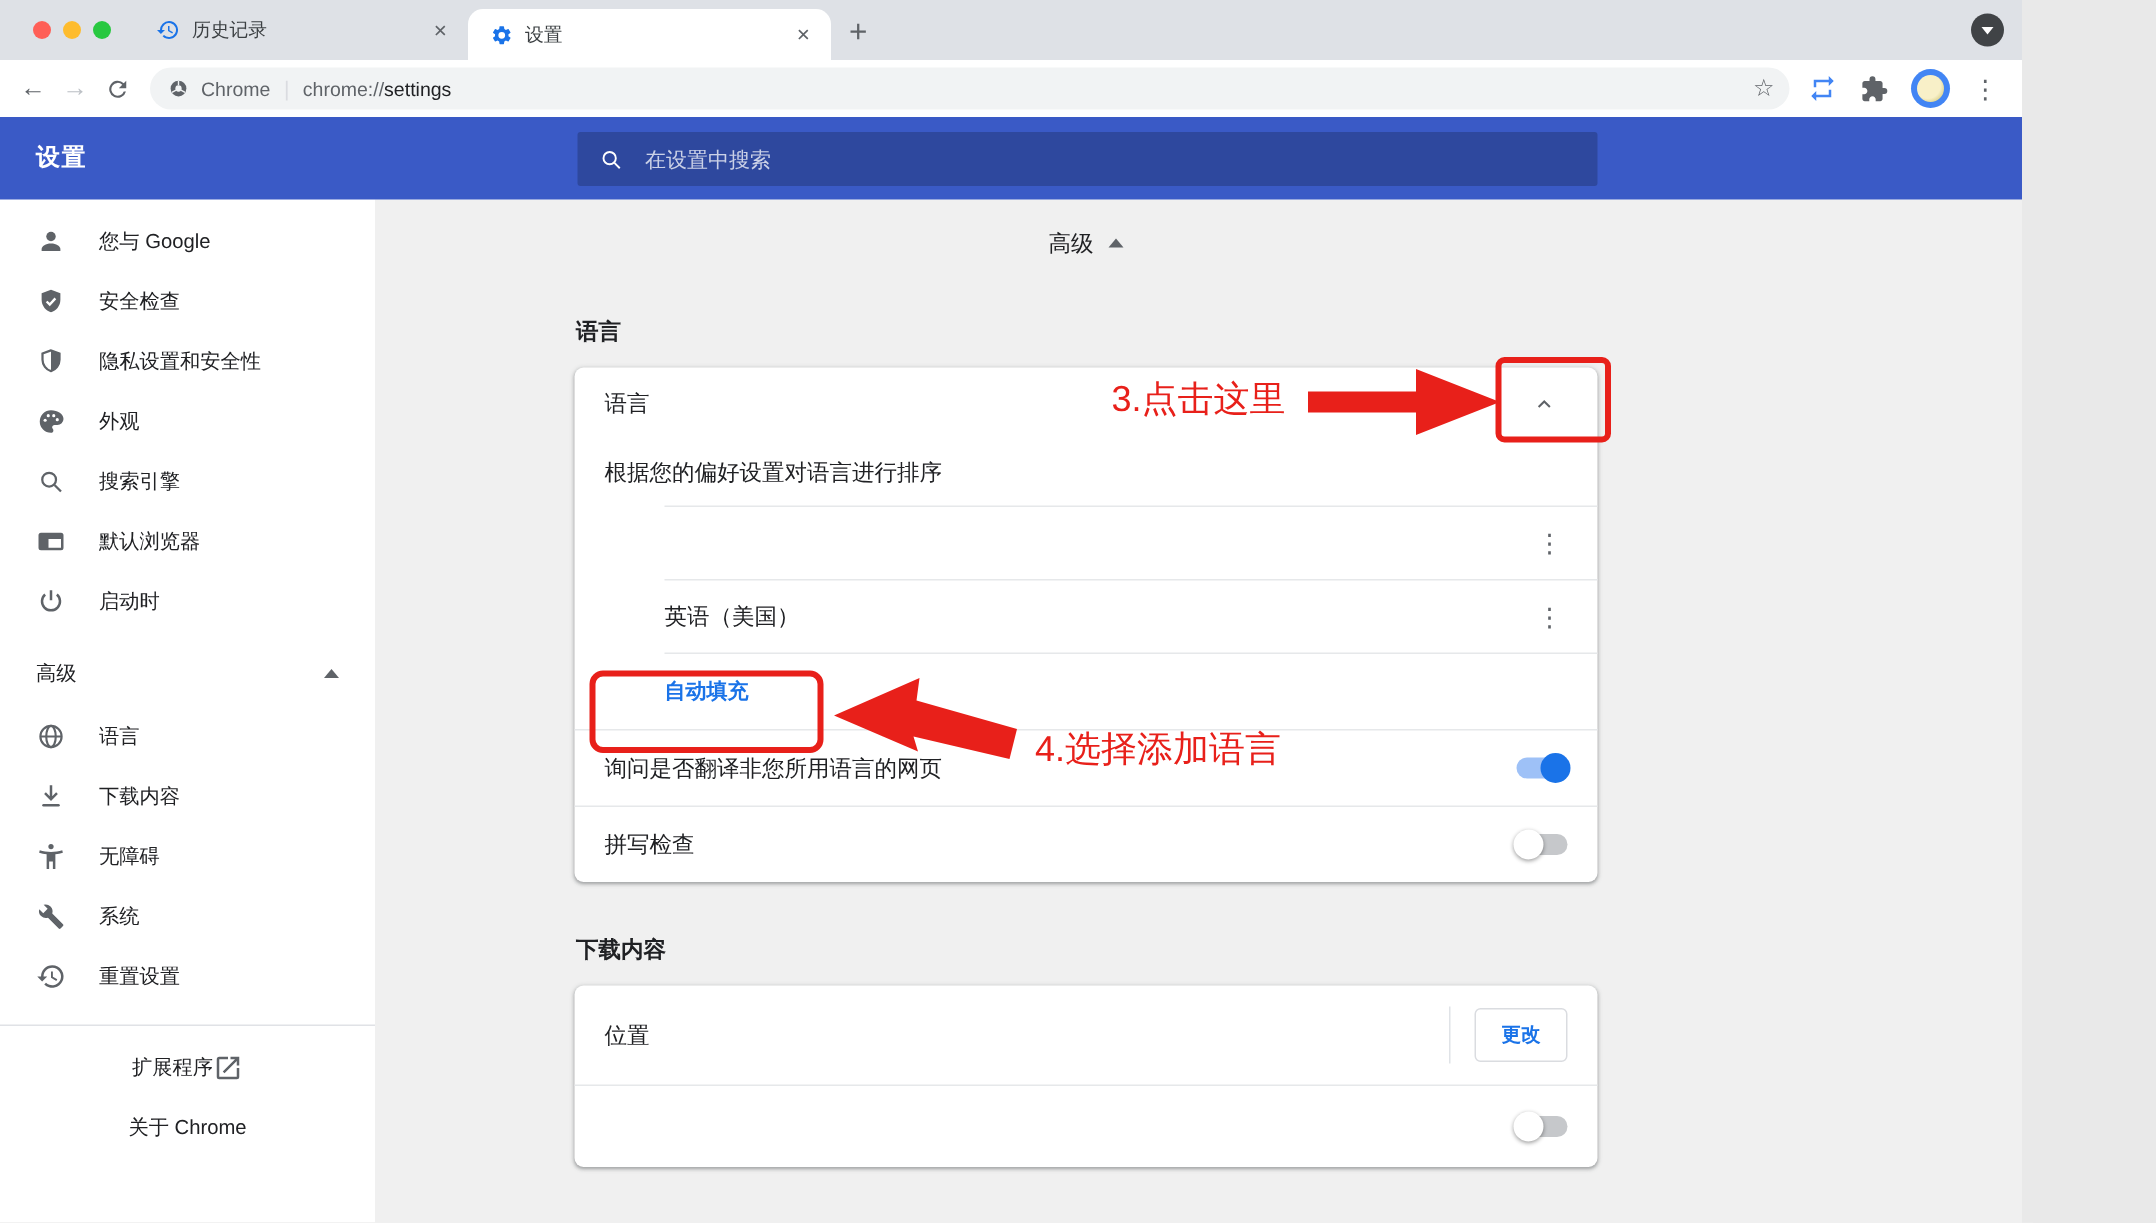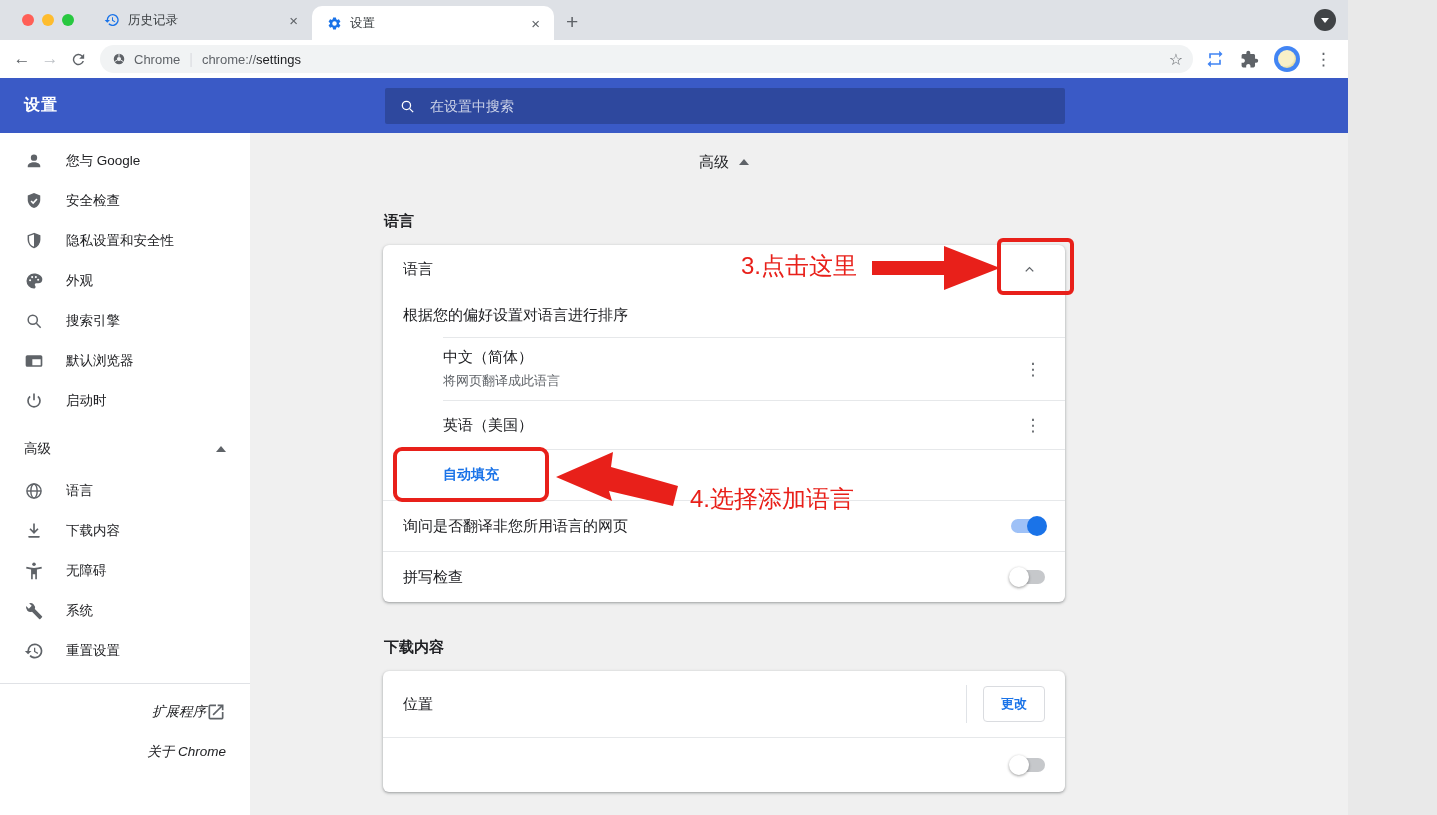--- a/index.html
+++ b/index.html
@@ -59,22 +59,22 @@
   .side-item{height:40px;display:flex;align-items:center;gap:22px;padding:0 24px;font-size:13.5px;
              font-weight:bold;color:#3c4043;}
   .side-item .lbl{font-weight:normal;color:#202124;font-size:13.5px;}
   .sicon{width:20px;height:20px;flex:none;display:flex;align-items:center;justify-content:center;}
   .sicon svg{width:20px;height:20px;fill:#5f6368;}
   .side-adv{height:44px;display:flex;align-items:center;justify-content:space-between;
             padding:0 24px;margin-top:6px;font-size:13.5px;color:#202124;}
   .tri-up{width:0;height:0;border-left:5px solid transparent;border-right:5px solid transparent;
           border-bottom:6px solid #5f6368;}
   .side-divider{height:1px;background:#e0e2e6;margin:12px 0 8px 0;}
-  .side-foot{height:40px;display:flex;align-items:center;justify-content:flex-end;
-             padding:0 24px;font-size:13.5px;color:#202124;font-style:italic;}
+  .side-foot{height:40px;display:flex;align-items:center;justify-content:center;
+             padding:0 24px;font-size:13.5px;color:#202124;}
 
   .content{flex:1;background:#f0f0f0;overflow:hidden;}
   .column{width:682px;margin-left:133px;}
 
   .adv-toggle{display:flex;align-items:center;justify-content:center;gap:10px;height:28px;
               margin-top:15px;font-size:15px;color:#202124;}
   .section-label{font-size:15px;font-weight:bold;color:#202124;margin:36px 0 14px 1px;}
 
   .card{background:#fff;border-radius:6px;
         box-shadow:0 1px 2px rgba(60,64,67,.3),0 1px 3px 1px rgba(60,64,67,.15);}
@@ -356,24 +356,20 @@
                   <polyline points="6,15 12,9 18,15" fill="none" stroke="#5f6368" stroke-width="2.2"></polyline>
                 </svg>
             </span>
           </div>
           <div class="crow lang-order">
             <span>根据您的偏好设置对语言进行排序</span>
           </div>
 
           <div class="divider inset"></div>
           <div class="crow lang-item">
-            <div class="two grow">
-              <span>中文（简体）</span>
-              <span class="sub">将网页翻译成此语言</span>
-            </div>
             <span class="dots">⋮</span>
           </div>
 
           <div class="divider inset"></div>
           <div class="crow lang-item">
             <span class="grow">英语（美国）</span>
             <span class="dots">⋮</span>
           </div>
 
           <div class="divider inset"></div>

